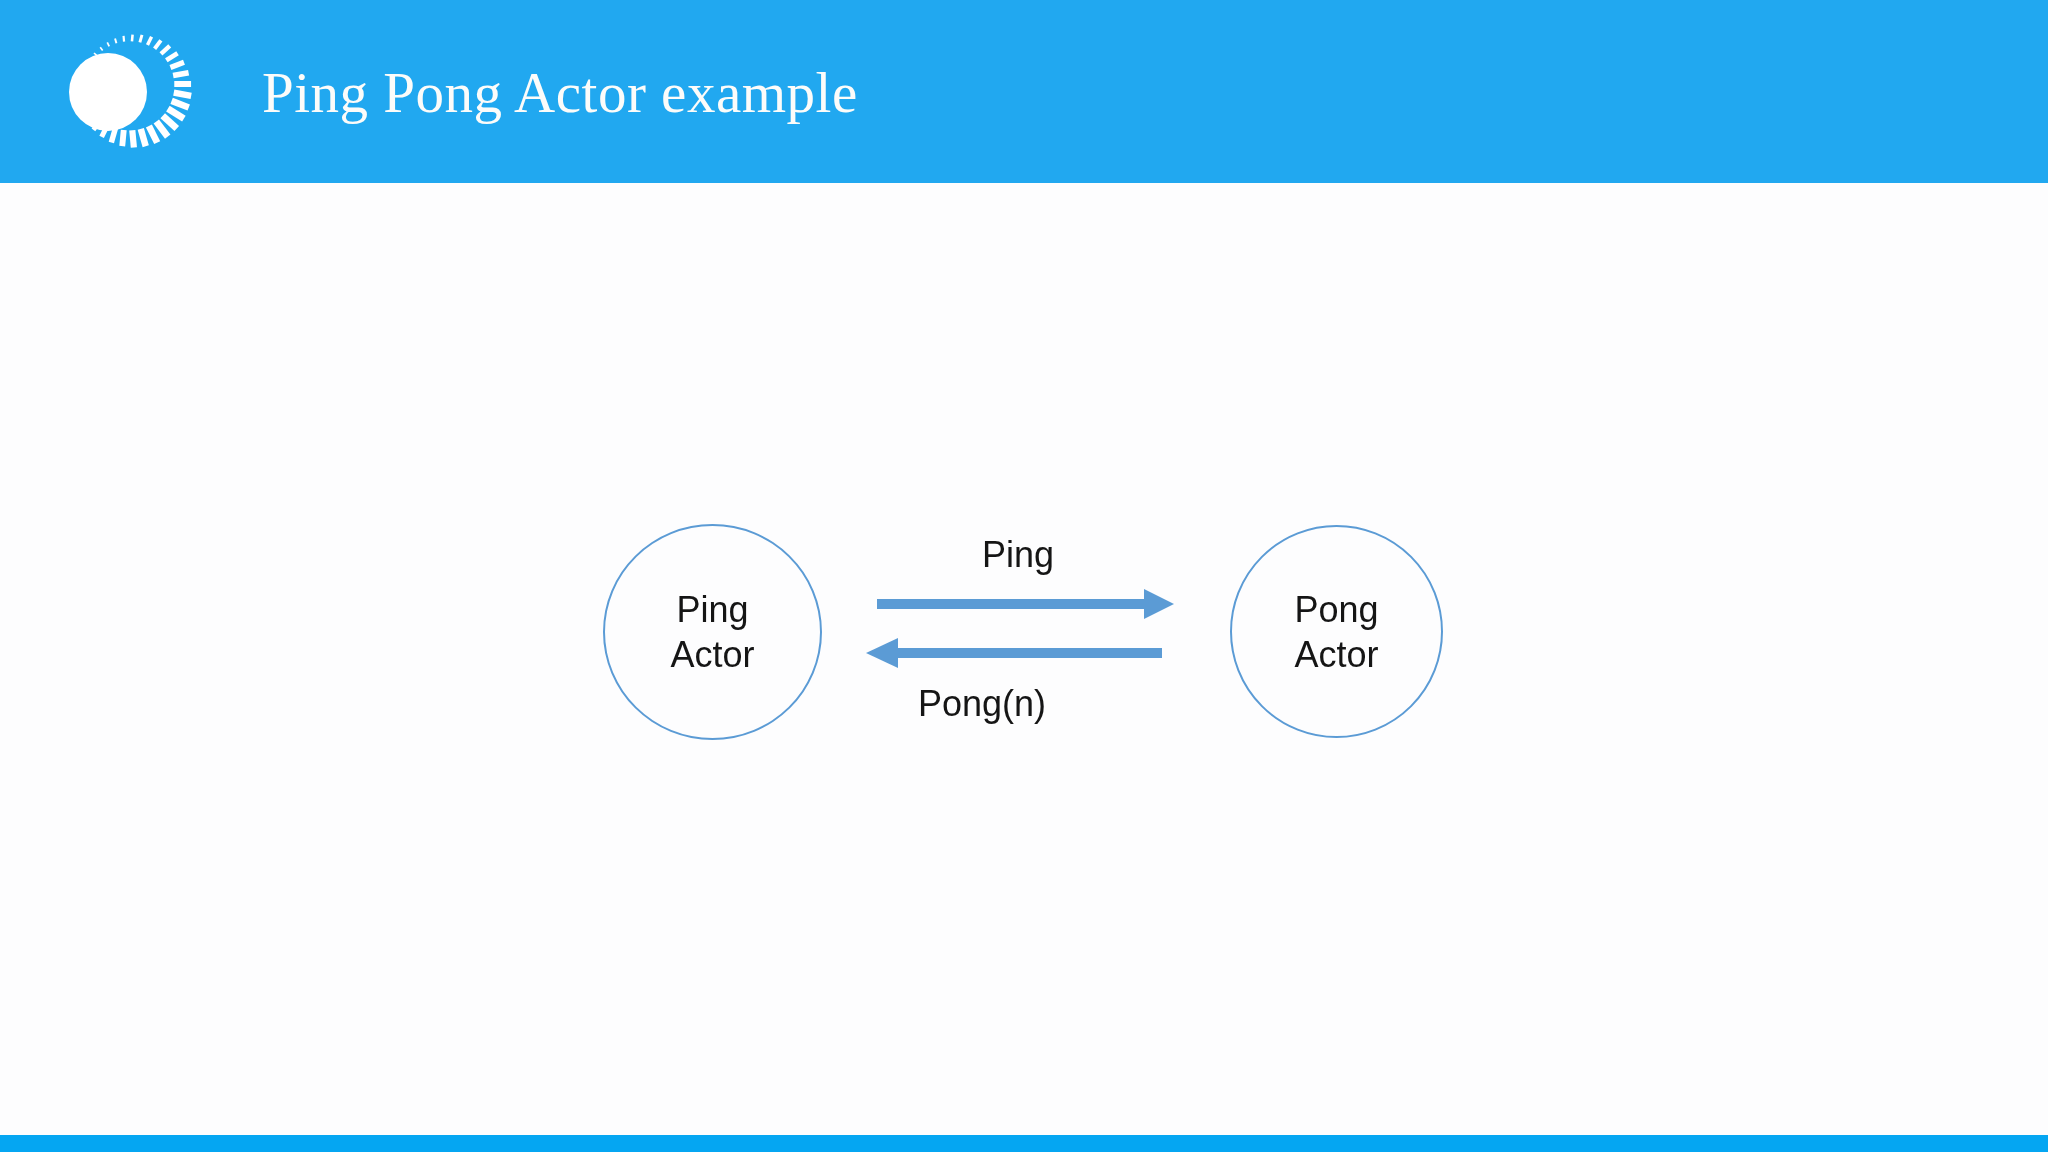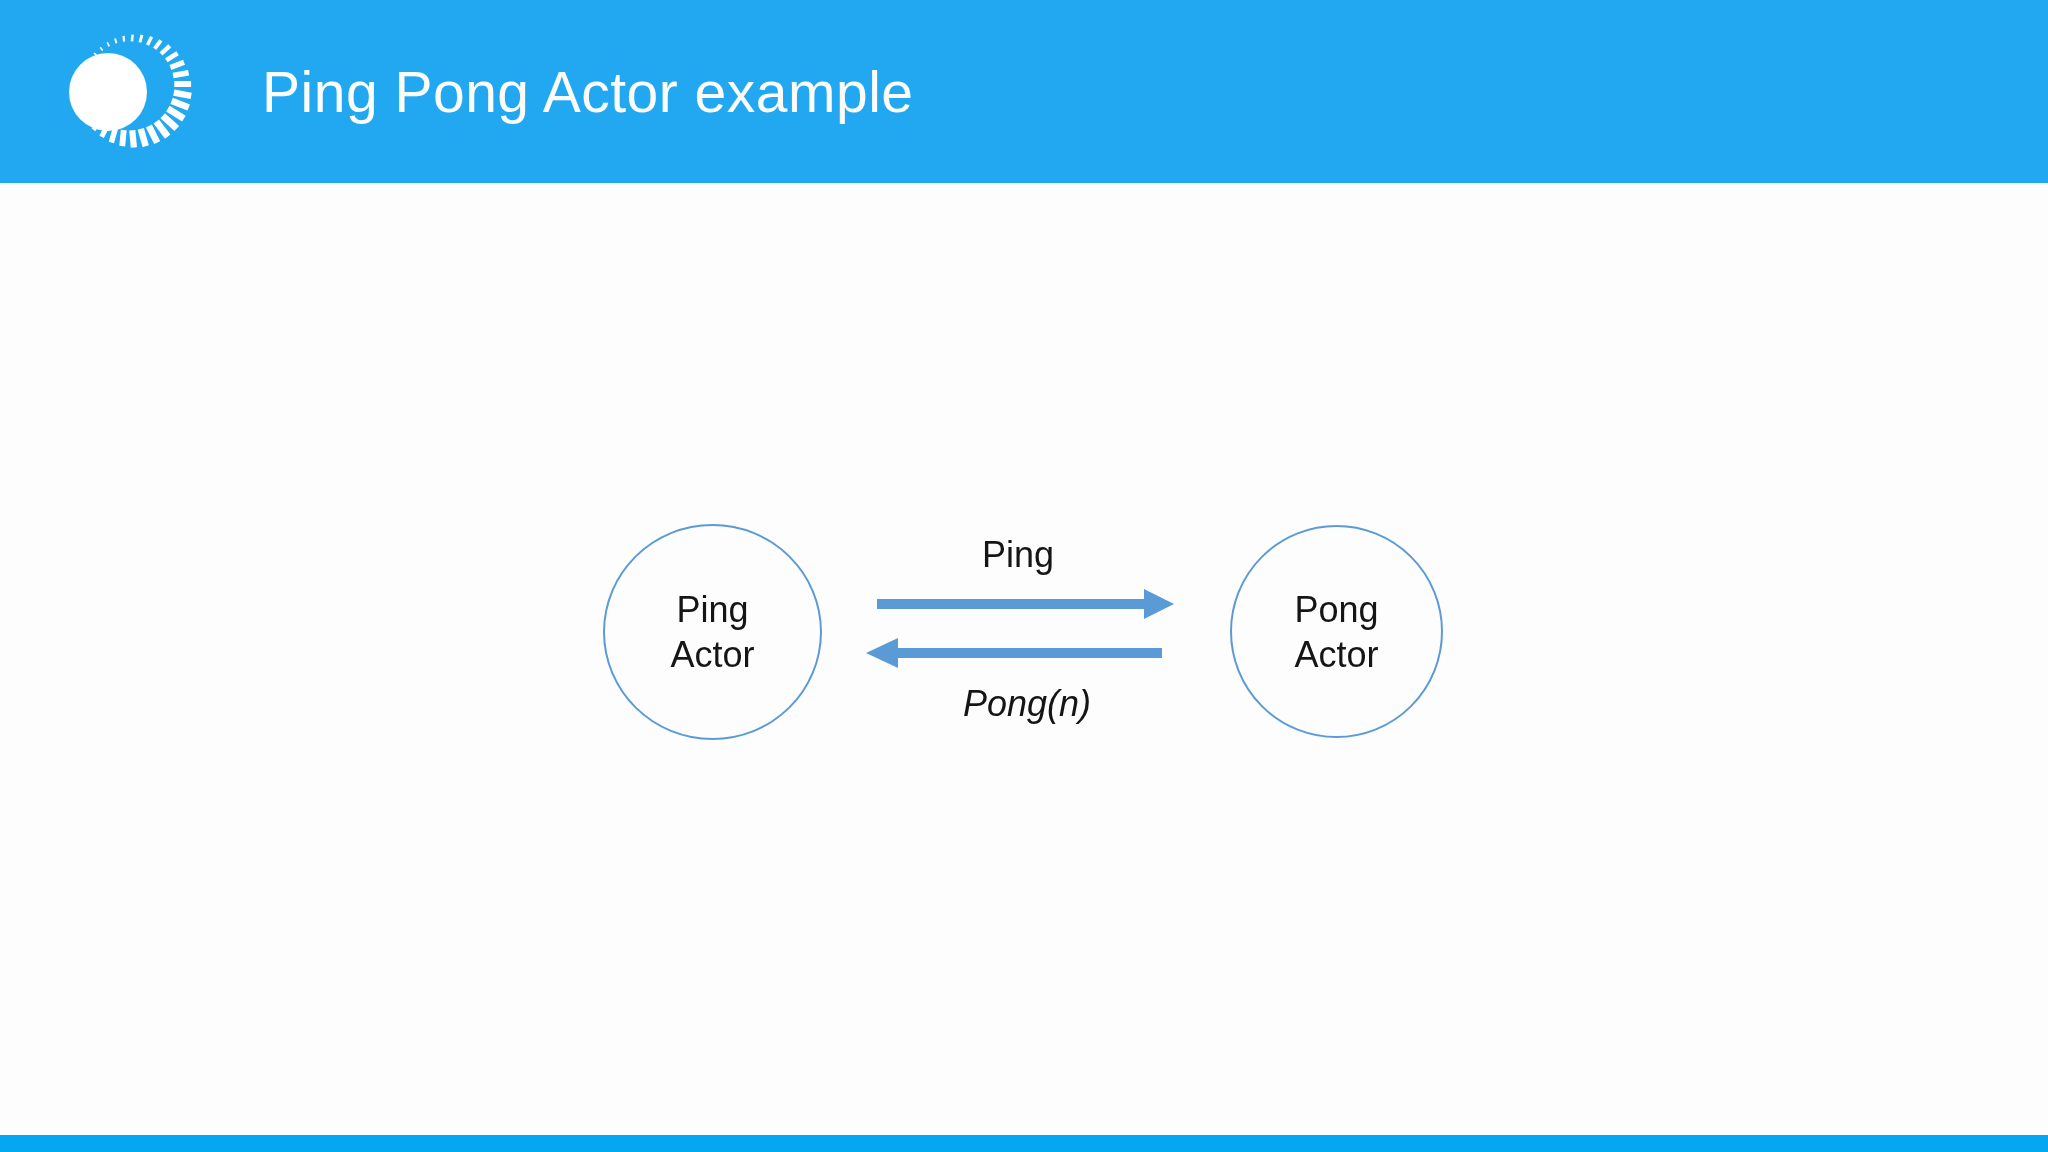--- a/index.html
+++ b/index.html
@@ -9,20 +9,21 @@
     background: #fefefe;
     font-family: "Liberation Sans", sans-serif;
   }
 
   
   .topbar {
     position: absolute; top: 0; left: 0;
     width: 2048px; height: 183px;
     background: #21a8f0;
     z-index: 2;
+    font-family: Liberation Serif, serif;
   }
   .logo {
     position: absolute; left: 42px; top: 8px;
     width: 150px; height: 150px; display: block;
   }
   .logo svg { overflow: visible; display: block; }
   .page-title {
     position: absolute; left: 262px; top: 60px;
     margin: 0;
     font-size: 57px; font-weight: 400;
@@ -60,21 +61,21 @@
 
   .msg-label {
     position: absolute;
     transform: translateX(-50%);
     color: #151515;
     font-size: 36px; line-height: 1.1;
     white-space: nowrap;
     text-align: center;
   }
   .msg-ping { left: 1018px; top: 352px; }
-  .msg-pong { left: 1027px; top: 501px; font-style: italic; }
+  .msg-pong { left: 982px; top: 501px; }
 
   
   .bottombar {
     position: absolute; left: 0; bottom: 0;
     width: 2048px; height: 17px;
     background: #05a6f2;
     z-index: 2;
   }
 </style>
 </head>

